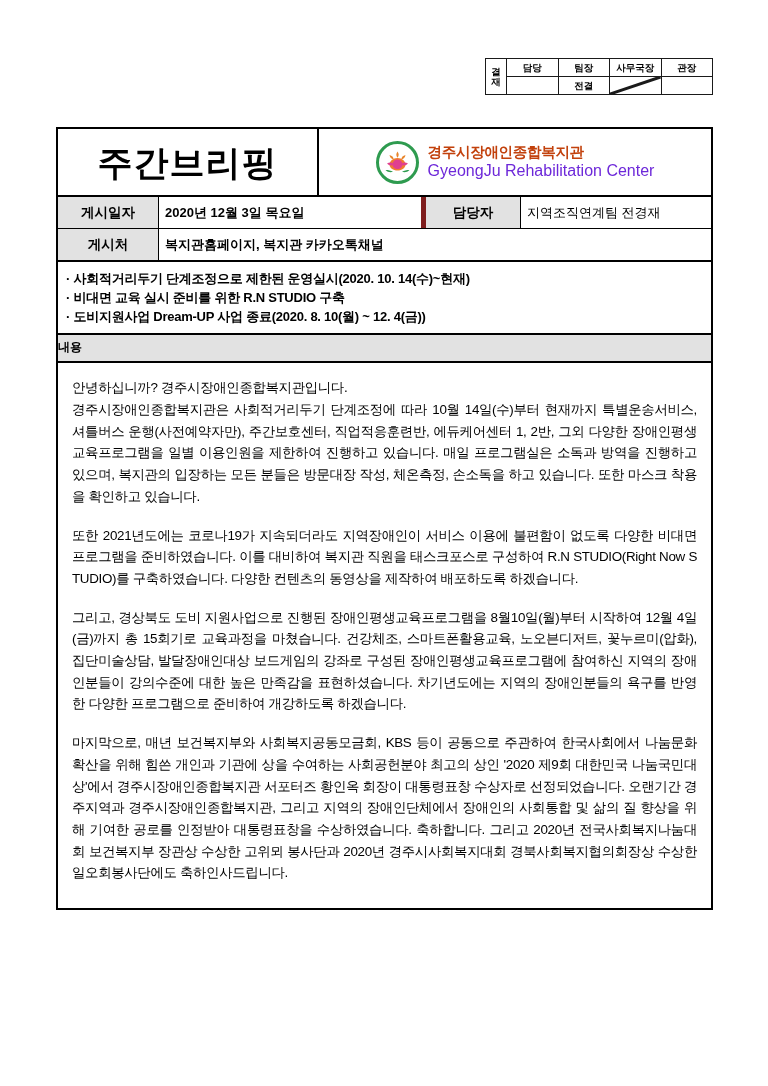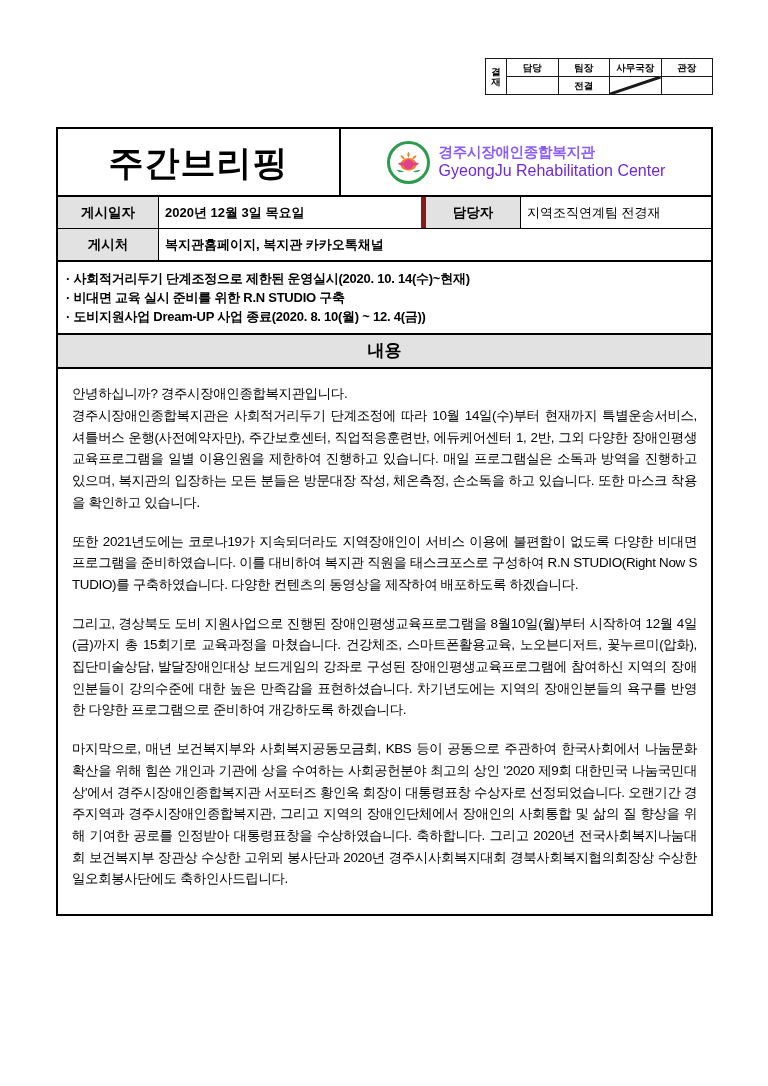--- a/index.html
+++ b/index.html
@@ -77,21 +77,21 @@
   }
 
   
   .title-band {
     display: flex;
     align-items: stretch;
     border-bottom: 2px solid #000;
     height: 66px;
   }
   .title-cell {
-    width: 283px;
+    width: 261px;
     display: flex;
     align-items: center;
     justify-content: center;
     border-right: 2px solid #000;
     box-sizing: border-box;
   }
   .title-cell .title-text {
     font-size: 35px;
     font-weight: bold;
     letter-spacing: 1px;
@@ -120,21 +120,21 @@
     position: absolute;
     left: 2px; top: 2px; right: 2px; bottom: 2px;
     border-radius: 50%;
     border: 1px solid #2e9b4f;
   }
   .logo svg { position: absolute; left: 0; top: 0; }
   .brand-text { line-height: 1.12; }
   .brand-ko {
     font-size: 14.5px;
     font-weight: bold;
-    color: #8b5cf6;
+    color: #c2410c;
     letter-spacing: -0.3px;
     white-space: nowrap;
   }
   .brand-en {
     font-size: 16px;
     color: #6d28d9;
     font-family: Liberation Sans, sans-serif;
     white-space: nowrap;
     margin-top: 1px;
   }
@@ -203,22 +203,21 @@
     letter-spacing: -0.25px;
   }
   .sum-body p.bullet::before {
     content: "· ";
   }
 
   
   .content-head {
     background: #e2e2e2;
     border-bottom: 2px solid #000;
-    text-align: center;
-    font-size: 17px;
+    font-size: 12px;
     font-weight: bold;
     padding: 4px 0 5px;
   }
 
   
   .body-wrap {
     padding: 14px 14px 16px 14px;
     box-sizing: border-box;
   }
   .body-wrap p {

